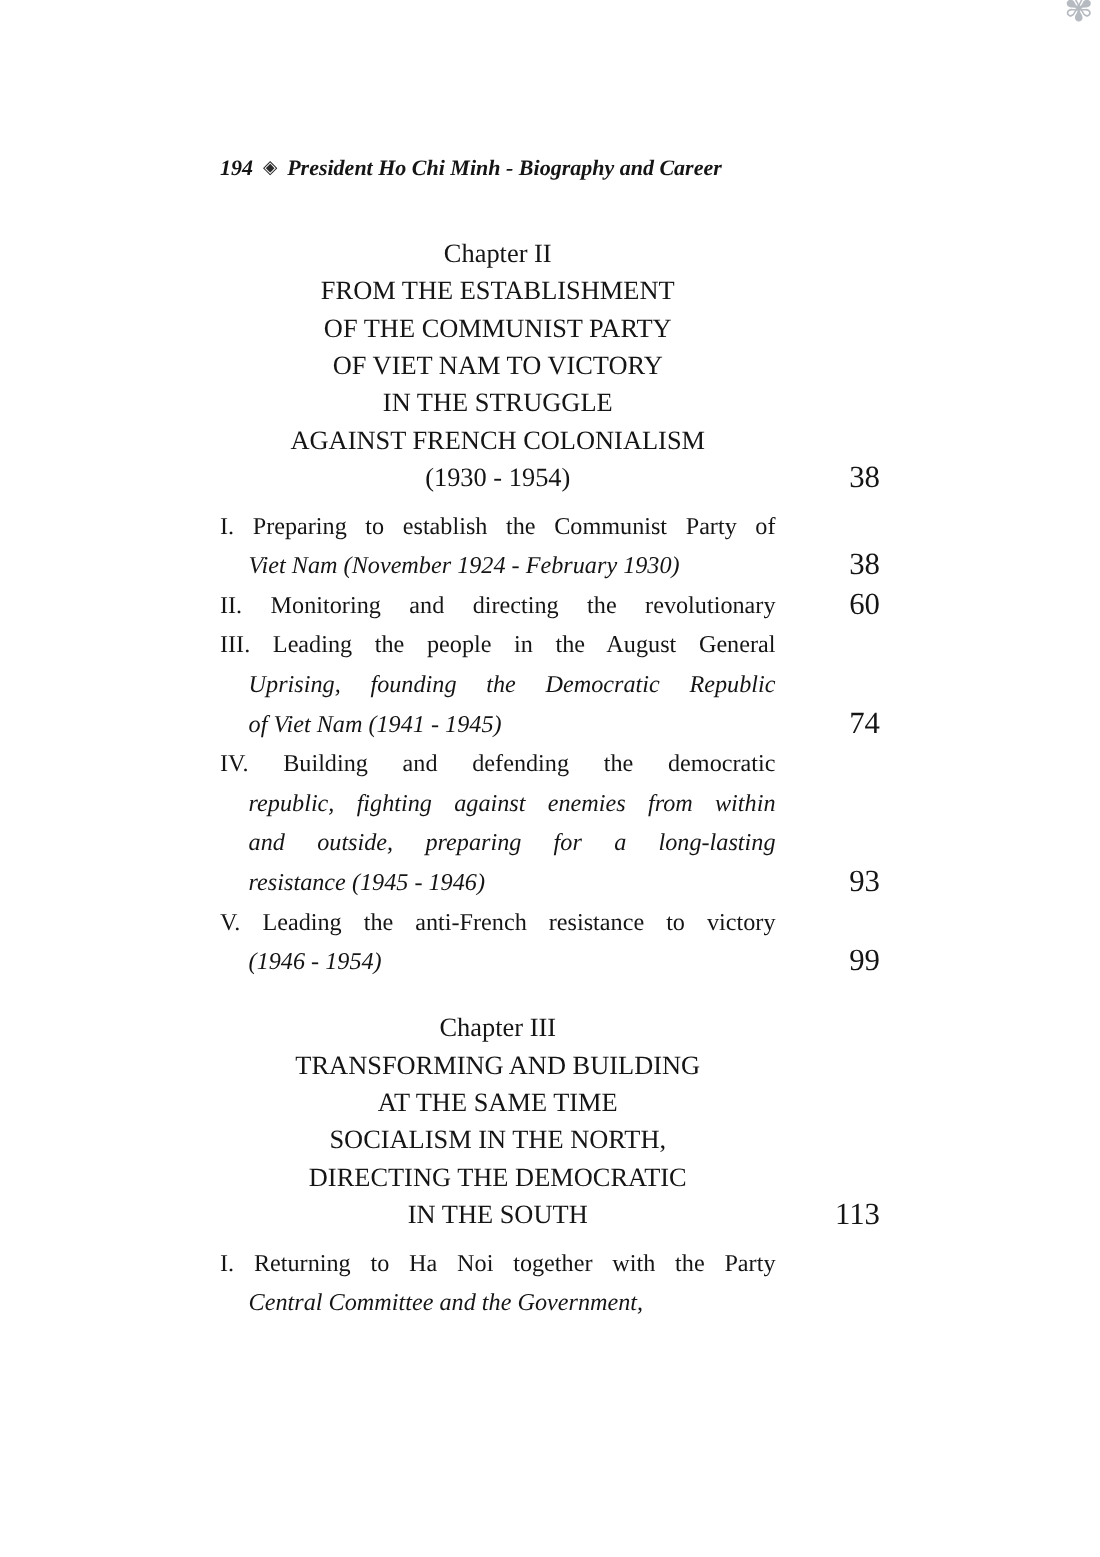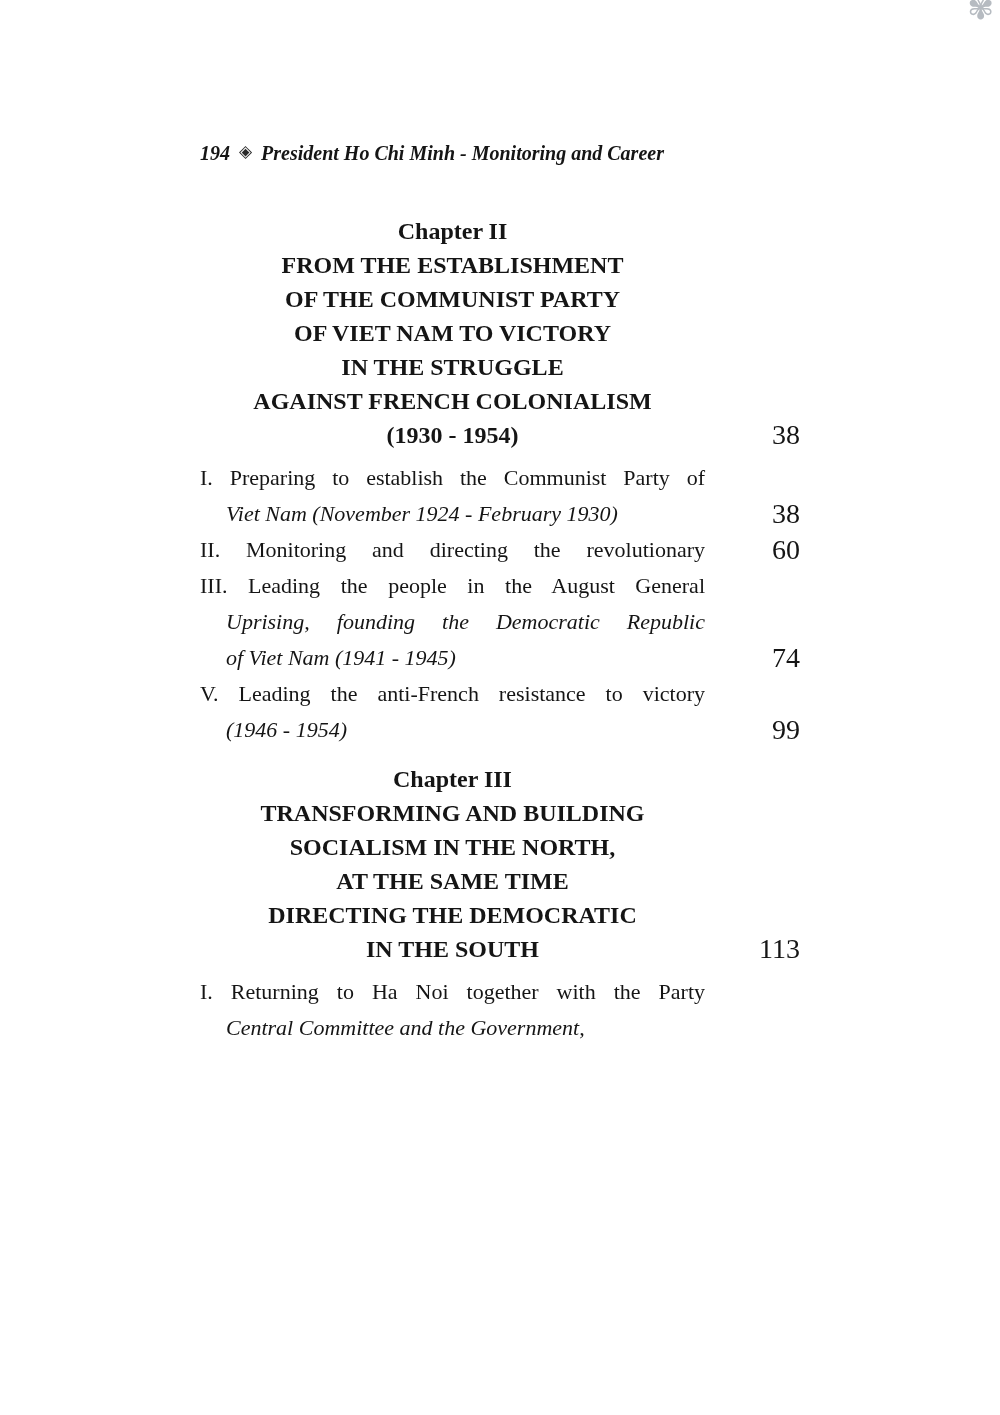--- a/index.html
+++ b/index.html
@@ -45,26 +45,26 @@
     font-style: normal;
     font-weight: normal;
     font-size: 17px;
     color: #2a2a2a;
     transform: translateY(-1px);
   }
 
   
   .chapter { position: relative; width: 600px; }
   .chapter.sec0 { margin-top: 48px; }
-  .chapter.sec1 { margin-top: 14px; }
+  .chapter.sec1 { margin-top: 26px; }
 
   .ch-label, .ch-line {
     width: 505px;
     text-align: center;
-    font-weight: bold;
+    font-weight: normal;
     font-size: 24px;
     line-height: 34px;
   }
   .ch-lastrow { position: relative; width: 600px; line-height: 34px; }
 
   
   .entries {
     margin-top: 8px;
     font-size: 22px;
     line-height: 36px;
@@ -87,21 +87,21 @@
 
 <div class="page">
 
   <div class="corner-icon">✾</div>
 
   <div class="content">
 
     <div class="running-header">
       <span class="rh-num">194</span>
       <span class="rh-sep">◈</span>
-      <span class="rh-title">President Ho Chi Minh - Monitoring and Career</span>
+      <span class="rh-title">President Ho Chi Minh - Biography and Career</span>
     </div>
 
     <section class="chapter sec0">
       <div class="ch-label">Chapter II</div>
       <div class="ch-line">FROM THE ESTABLISHMENT</div>
       <div class="ch-line">OF THE COMMUNIST PARTY</div>
       <div class="ch-line">OF VIET NAM TO VICTORY</div>
       <div class="ch-line">IN THE STRUGGLE</div>
       <div class="ch-line">AGAINST FRENCH COLONIALISM</div>
       <div class="ch-lastrow">
@@ -122,35 +122,42 @@
           <div class="pnum">60</div>
         </div>
 
         <div class="entry">
           <div class="eline just">III. Leading the people in the August General</div>
           <div class="eline just cont">Uprising, founding the Democratic Republic</div>
           <div class="eline cont">of Viet Nam (1941 - 1945)</div>
           <div class="pnum">74</div>
         </div>
 
+        <div class="entry">
+          <div class="eline just">IV. Building and defending the democratic</div>
+          <div class="eline just cont">republic, fighting against enemies from within</div>
+          <div class="eline just cont">and outside, preparing for a long-lasting</div>
+          <div class="eline cont">resistance (1945 - 1946)</div>
+          <div class="pnum">93</div>
+        </div>
 
         <div class="entry">
           <div class="eline just">V. Leading the anti-French resistance to victory</div>
           <div class="eline cont">(1946 - 1954)</div>
           <div class="pnum">99</div>
         </div>
 
       </div>
     </section>
 
     <section class="chapter sec1">
       <div class="ch-label">Chapter III</div>
       <div class="ch-line">TRANSFORMING AND BUILDING</div>
+      <div class="ch-line">AT THE SAME TIME</div>
       <div class="ch-line">SOCIALISM IN THE NORTH,</div>
-      <div class="ch-line">AT THE SAME TIME</div>
       <div class="ch-line">DIRECTING THE DEMOCRATIC</div>
       <div class="ch-lastrow">
         <div class="ch-line">IN THE SOUTH</div>
         <div class="pnum">113</div>
       </div>
 
       <div class="entries">
         <div class="entry">
           <div class="eline just">I. Returning to Ha Noi together with the Party</div>
           <div class="eline cont">Central Committee and the Government,</div>

